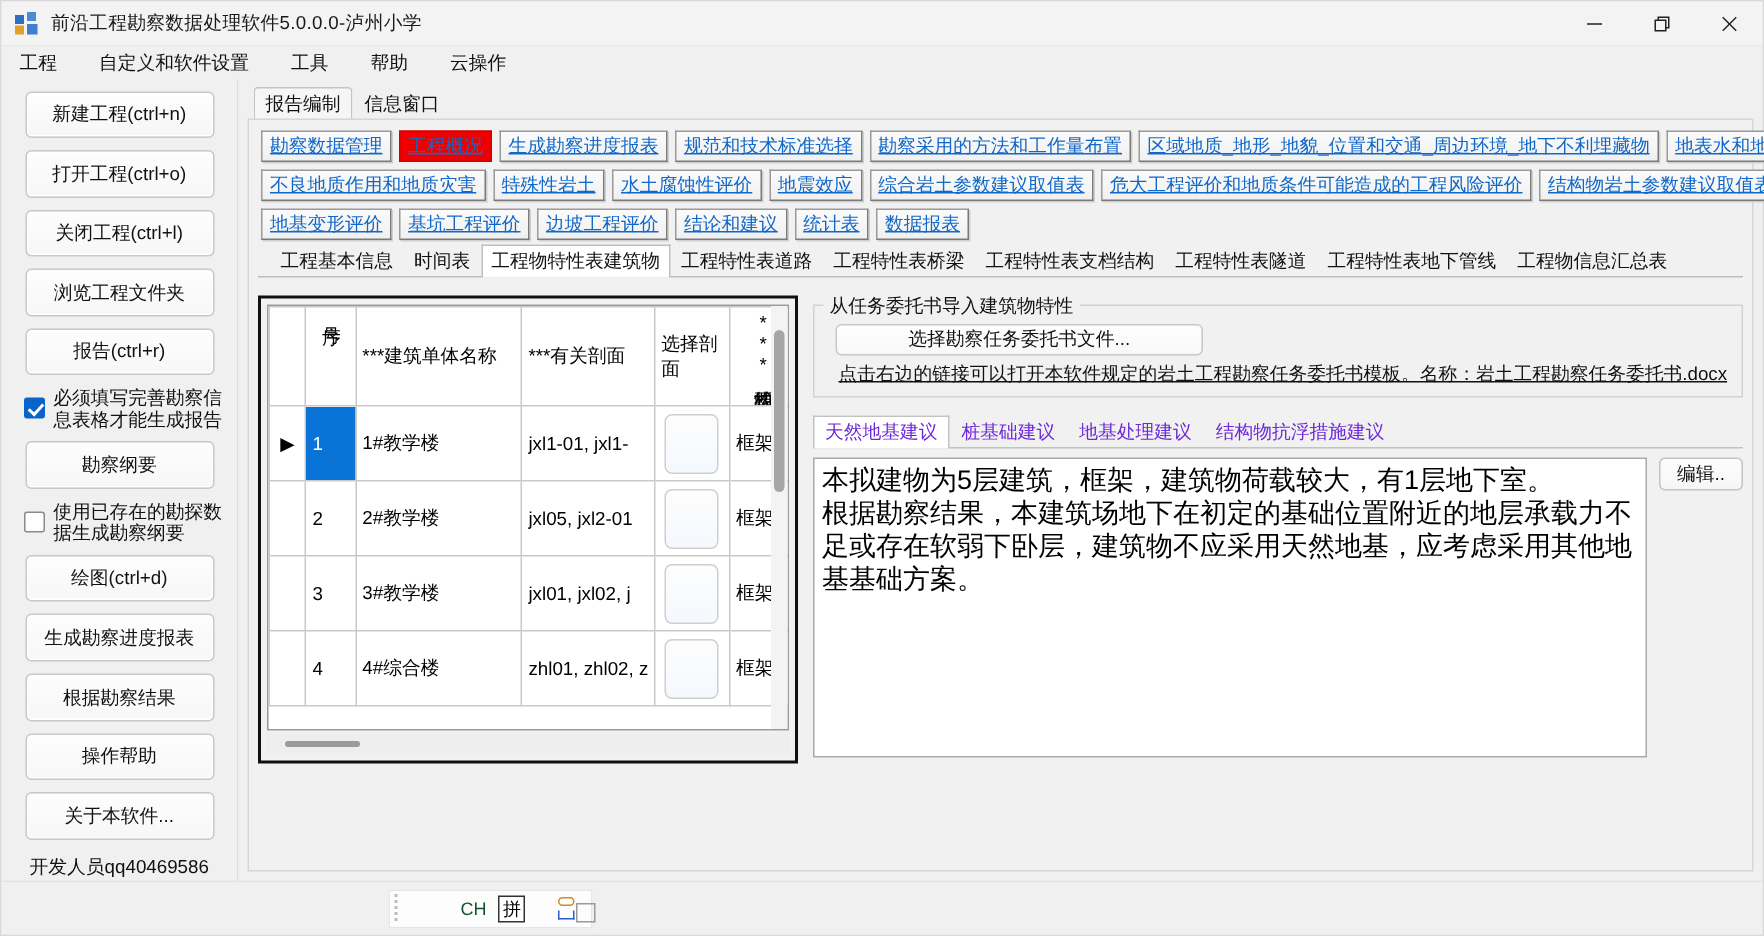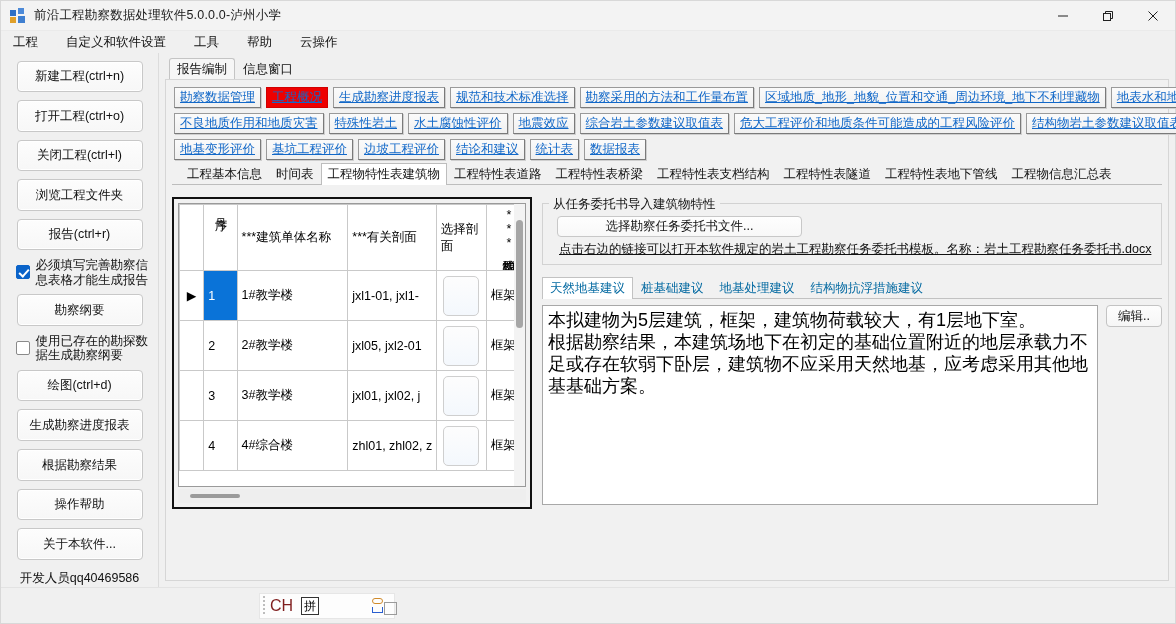--- a/index.html
+++ b/index.html
@@ -220,21 +220,21 @@
     width: 245px; height:21px; margin-left: 6px;
     background: linear-gradient(#fefefe,#f8f8f8); border:1px solid #c8c8c8; border-radius:4px;
     font-size:12.5px; display:flex; align-items:center; justify-content:center; color:#111;
   }
   .tmpl-link {
     margin-top: 4px; margin-left: 8px; font-size:12.5px; color:#111;
     text-decoration: underline; white-space: nowrap;
   }
   .sug-tabs { display:flex; align-items:flex-end; margin-top: 14px; border-bottom:1px solid #c2c2c2; height:20px; }
   .sug-tab {
-    font-size:12.5px; padding:2px 7px; white-space:nowrap; color:#0369a1;
+    font-size:12.5px; padding:2px 7px; white-space:nowrap; color:#6d28d9;
     border:1px solid transparent; border-bottom:none; position:relative; top:1px;
   }
   .sug-tab.active { background:#fff; border-color:#c2c2c2; border-bottom-color:#fff; }
   .textbox-row { display:flex; gap:8px; margin-top:6px; align-items:flex-start; }
   .textbox {
     flex:1 1 auto; height: 200px; background:#fff; border:1px solid #a8a8a8;
     padding: 4px 5px; font-size:18px; line-height:1.22; color:#000;
     white-space: pre-wrap; overflow:hidden;
   }
   .edit-btn {
@@ -248,21 +248,21 @@
     position:absolute; left:0; right:0; bottom:0; height:36px;
     background:#f0f0f0; border-top:1px solid #e3e3e3;
   }
   .ime {
     position:absolute; left:258px; top:5px; width:136px; height:26px;
     background:#fdfdfd; border:1px solid #e6e6e6;
     display:flex; align-items:center; gap:8px; padding-left:10px;
   }
   .ime .grip { position:absolute; left:3px; top:2px; bottom:2px; width:2px;
     background: repeating-linear-gradient(#bdbdbd 0 2px, transparent 2px 4px); }
-  .ime .ch { font-size:16px; color:#7f1d1d; font-family:"Liberation Sans",sans-serif; }
+  .ime .ch { font-size:12px; color:#14532d; font-family:"Liberation Sans",sans-serif;margin-left:37px; }
   .ime .pin {
     width:18px; height:18px; border:1px solid #333; font-size:12px;
     display:flex; align-items:center; justify-content:center; background:#fff;
   }
   .ime .opt { position:absolute; right:8px; top:4px; width:14px; height:18px; }
   .ime .opt span { display:block; }
   .ime .opt .o1 { width:11px; height:6px; border:1.5px solid #d08a2a; border-radius:3px; }
   .ime .opt .o2 { margin-top:3px; width:11px; height:6px; border:1.5px solid #2a5fd0; border-top:none;}
   .resize-grip {
     position:absolute; right:778px; bottom:8px; width:13px; height:13px;

